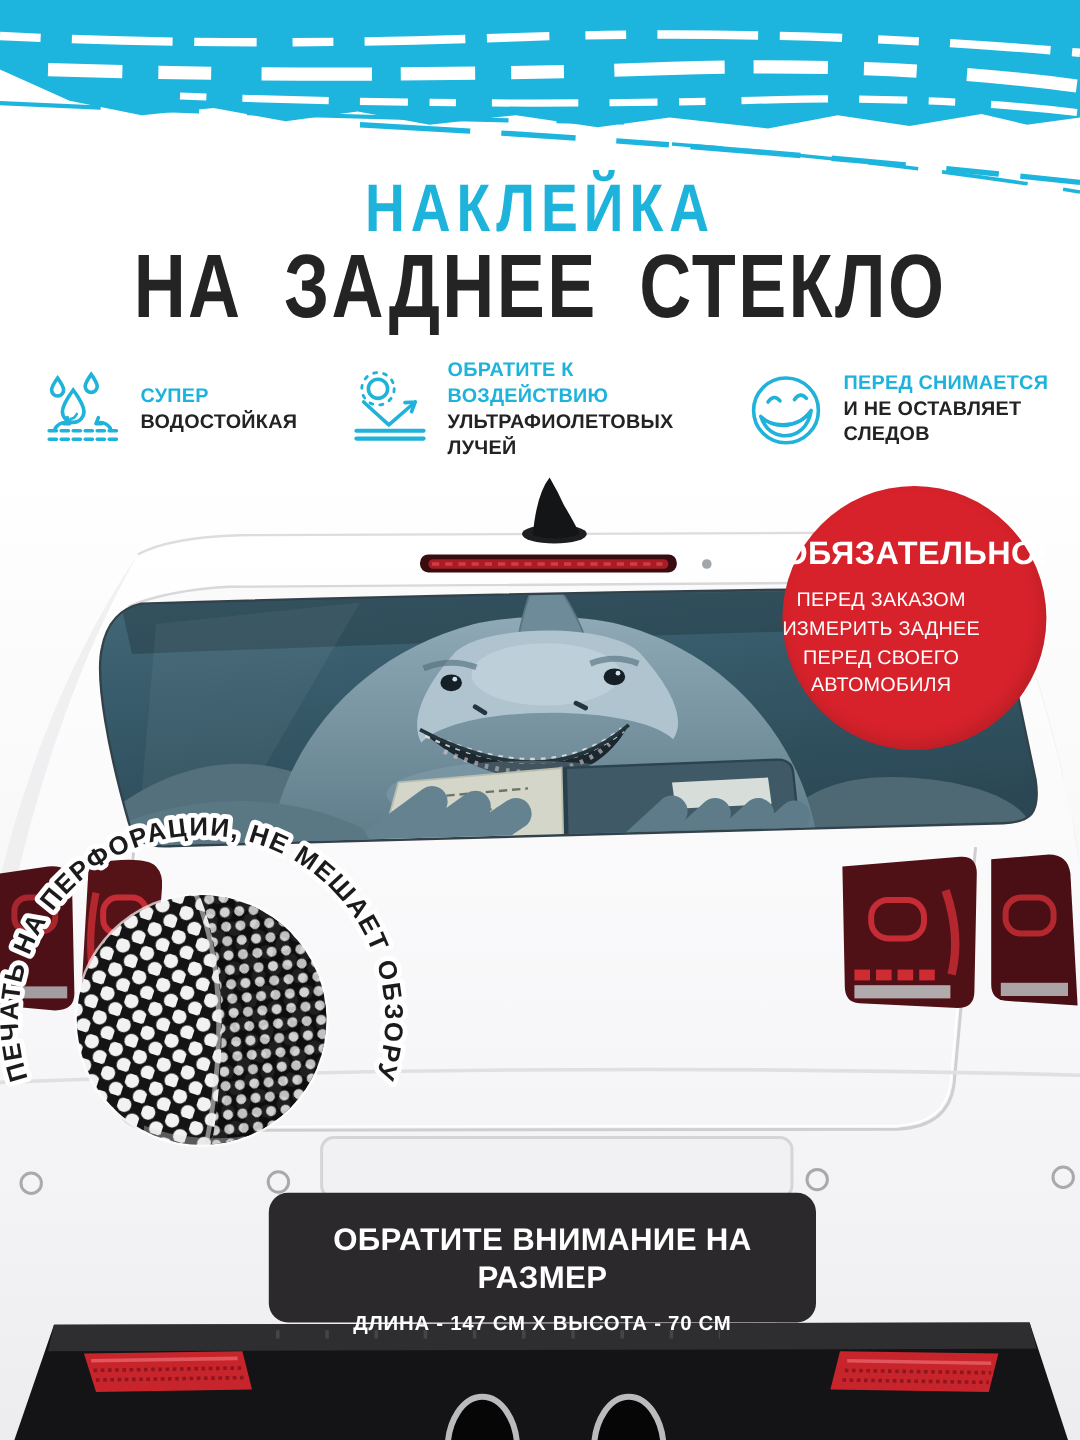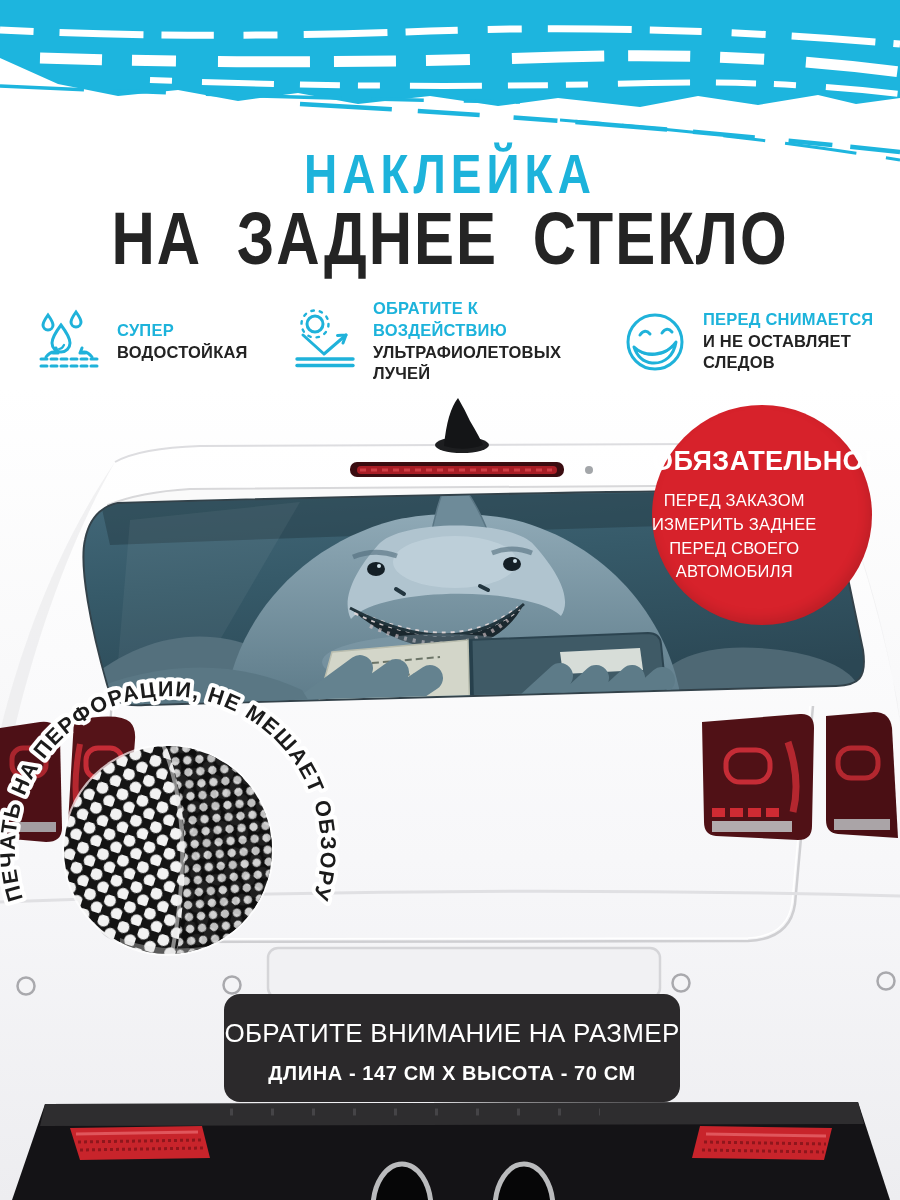--- a/index.html
+++ b/index.html
@@ -27,22 +27,22 @@
   .badge{position:absolute;left:652px;top:405px;width:220px;height:220px;border-radius:50%;
          background:#d7222b;z-index:6;display:flex;flex-direction:column;align-items:flex-start;
          justify-content:center;text-align:center;color:#fff;
          box-shadow:inset -3px -6px 12px rgba(0,0,0,.12);}
   .badge .b-title{font-size:27px;font-weight:bold;letter-spacing:.4px;}
   .badge .b-lines{margin-top:12px;font-size:16.5px;font-weight:normal;line-height:1.45;letter-spacing:.2px;}
 
   
   .sizebox{position:absolute;left:224px;top:994px;width:456px;height:108px;background:#2b292b;
            border-radius:16px;z-index:7;color:#fff;text-align:center;}
-  .sizebox .s-title{margin-top:24px;font-size:26px;font-weight:normal;letter-spacing:.3px;}
-  .sizebox .s-dims{margin-top:13px;font-size:20px;font-weight:bold;letter-spacing:.6px;}
+  .sizebox .s-title{margin-top:24px;font-size:26px;font-weight:bold;letter-spacing:.3px;}
+  .sizebox .s-dims{margin-top:13px;font-size:17px;font-weight:bold;letter-spacing:.6px;}
 
   .z1{z-index:1}.z2{z-index:2}.z5{z-index:5}
 </style>
 </head>
 <body>
 
 <div class="canvas">
 
   <svg class="layer z1" width="900" height="170" viewBox="0 0 900 170">
     <path fill="#1db5de" d="M0 0 H900 V98 L856 104 L818 95 L758 105 L698 96 L640 107 L558 98 L498 106 L430 96 L358 104 L298 93 L238 101 L178 90 L118 96 L58 84 L0 58 Z"></path>

